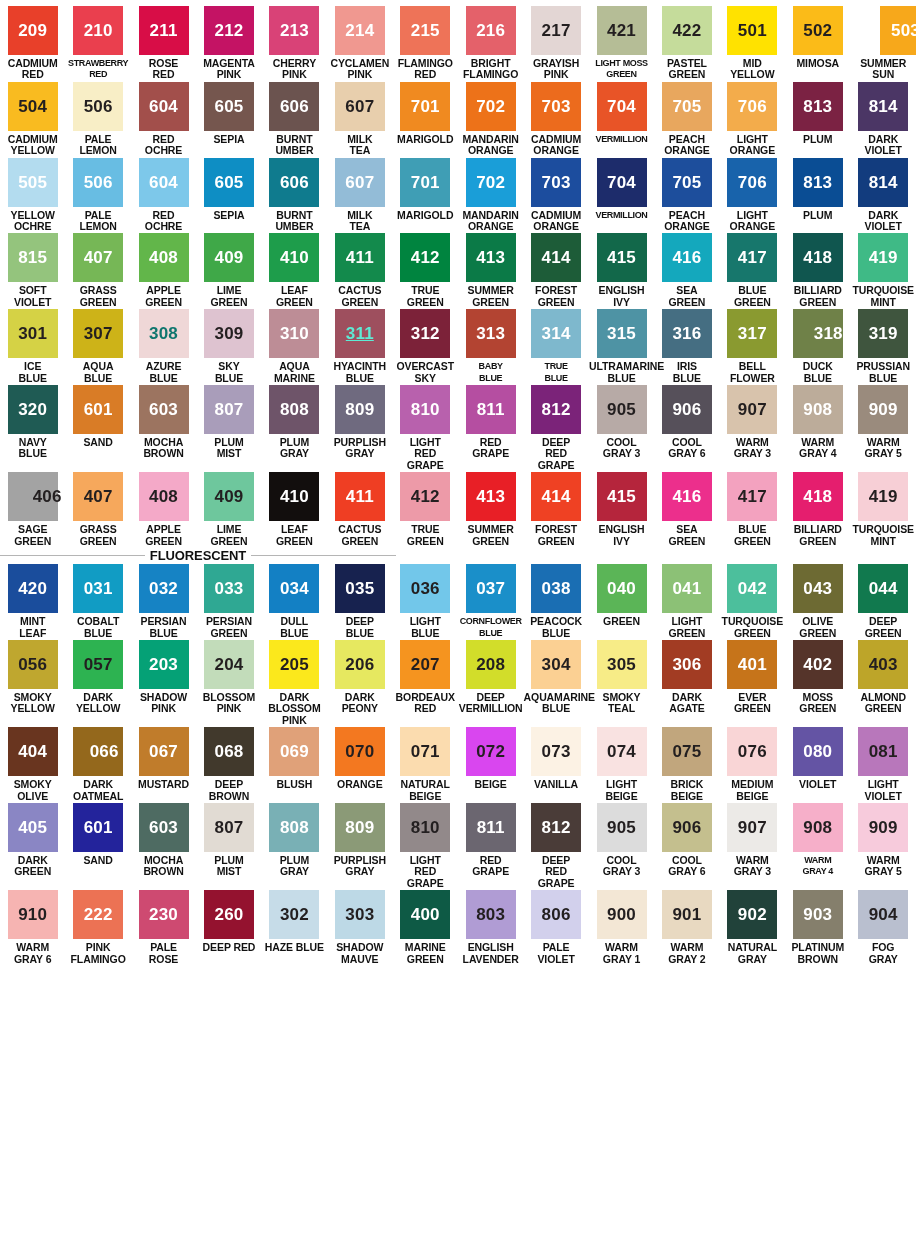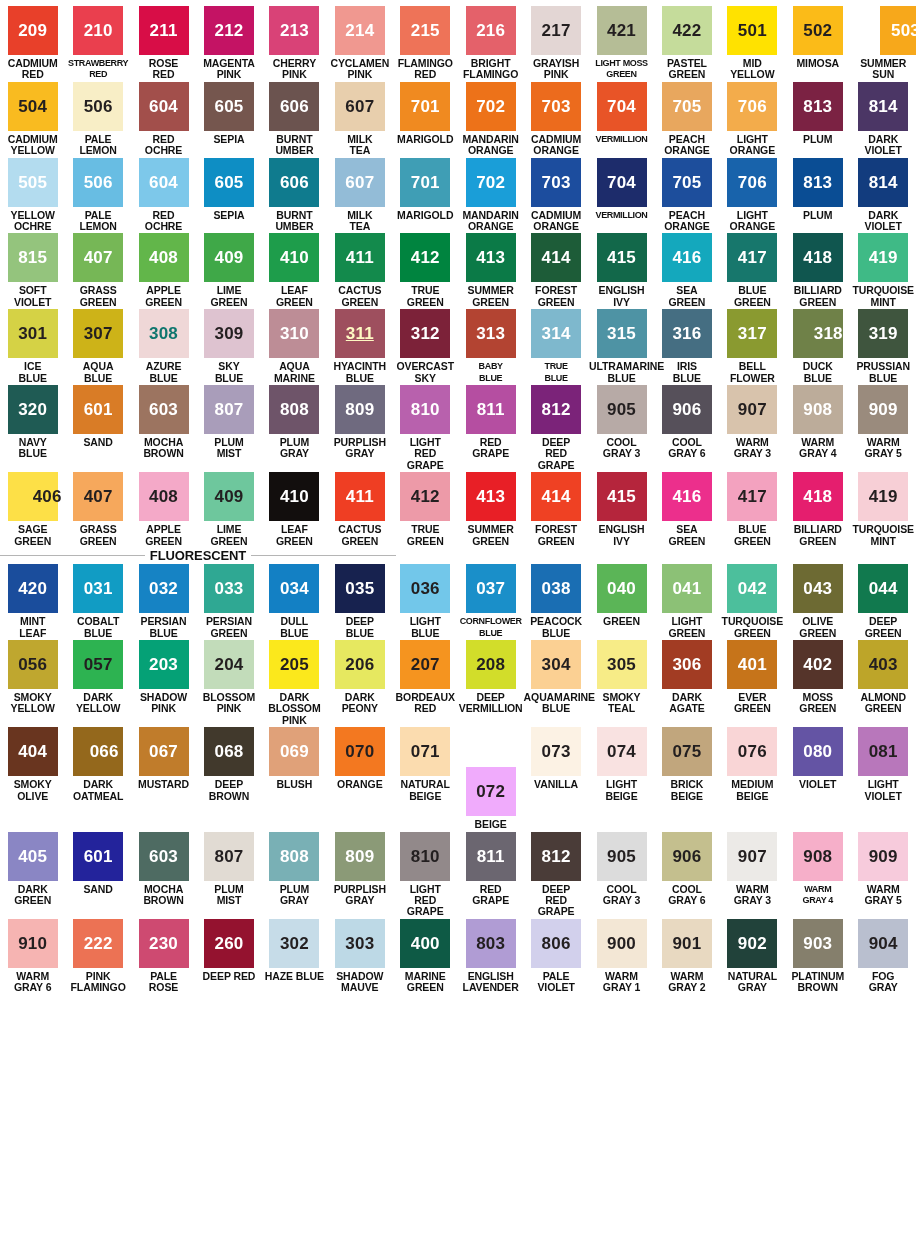--- a/index.html
+++ b/index.html
@@ -515,21 +515,21 @@
       </div>
       <div class="cell">
         <div class="swatch" style="background: rgb(189, 141, 150);">
           <span class="code" style="color: rgb(255, 255, 255);">310</span>
         </div>
         <div class="name">AQUA
 MARINE</div>
       </div>
       <div class="cell">
         <div class="swatch" style="background: rgb(158, 79, 94);">
-          <span class="code" style="color: #fef9c3; text-decoration: underline;">311</span>
+          <span class="code" style="color: #5eead4; text-decoration: underline;">311</span>
         </div>
         <div class="name">HYACINTH
 BLUE</div>
       </div>
       <div class="cell">
         <div class="swatch" style="background: rgb(124, 34, 57);">
           <span class="code" style="color: rgb(255, 255, 255);">312</span>
         </div>
         <div class="name">OVERCAST
 SKY</div>
@@ -682,21 +682,21 @@
         <div class="swatch" style="background: rgb(154, 139, 125);">
           <span class="code" style="color: rgb(255, 255, 255);">909</span>
         </div>
         <div class="name">WARM
 GRAY 5</div>
       </div>
       <div class="cell"></div>
     </div>
     <div class="row">
       <div class="cell">
-        <div class="swatch" style="background: #fde047; padding-left: 29px;">
+        <div class="swatch" style="background: #a3a3a3; padding-left: 29px;">
           <span class="code" style="color: rgb(35, 31, 32);">406</span>
         </div>
         <div class="name">SAGE
 GREEN</div>
       </div>
       <div class="cell">
         <div class="swatch" style="background: rgb(246, 168, 92);">
           <span class="code" style="color: rgb(35, 31, 32);">407</span>
         </div>
         <div class="name">GRASS
@@ -1037,21 +1037,21 @@
         <div class="name">ORANGE</div>
       </div>
       <div class="cell">
         <div class="swatch" style="background: rgb(251, 220, 175);">
           <span class="code" style="color: rgb(35, 31, 32);">071</span>
         </div>
         <div class="name">NATURAL
 BEIGE</div>
       </div>
       <div class="cell">
-        <div class="swatch" style="background: #f0abfc; margin-top: 40px;">
+        <div class="swatch" style="background: #d946ef;">
           <span class="code" style="color: rgb(35, 31, 32);">072</span>
         </div>
         <div class="name">BEIGE</div>
       </div>
       <div class="cell">
         <div class="swatch" style="background: rgb(252, 242, 228);">
           <span class="code" style="color: rgb(35, 31, 32);">073</span>
         </div>
         <div class="name">VANILLA</div>
       </div>

